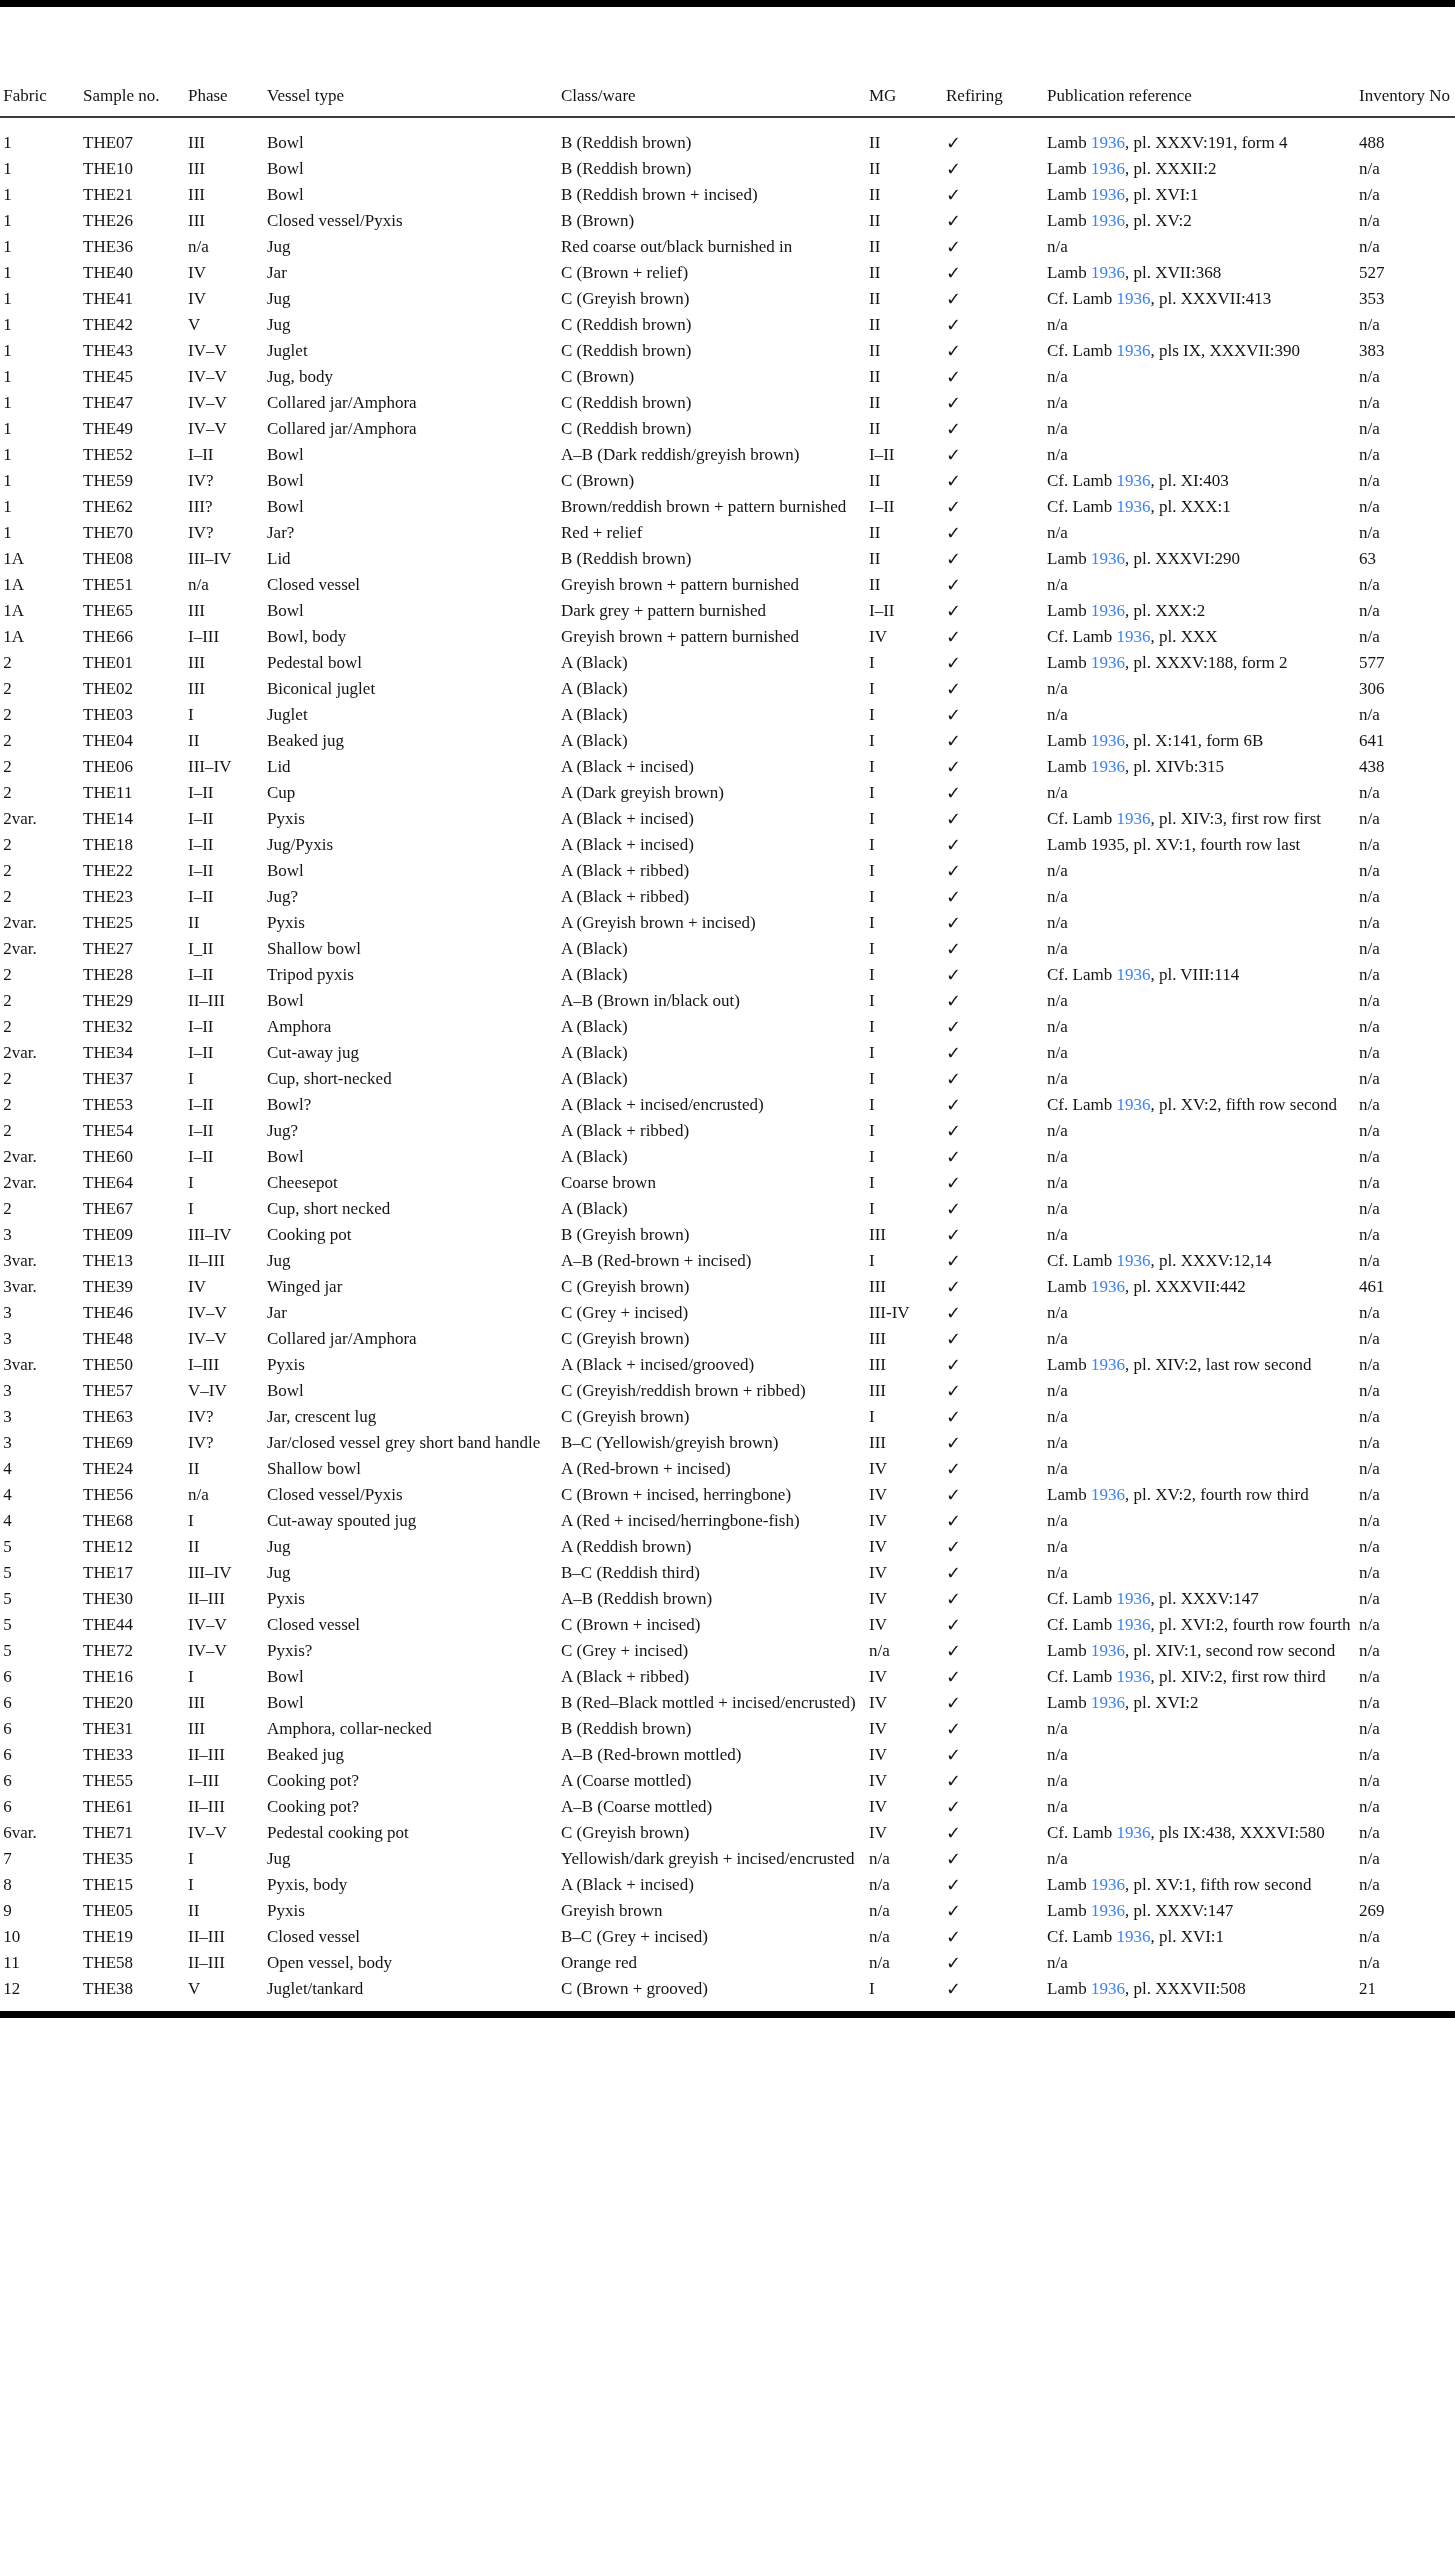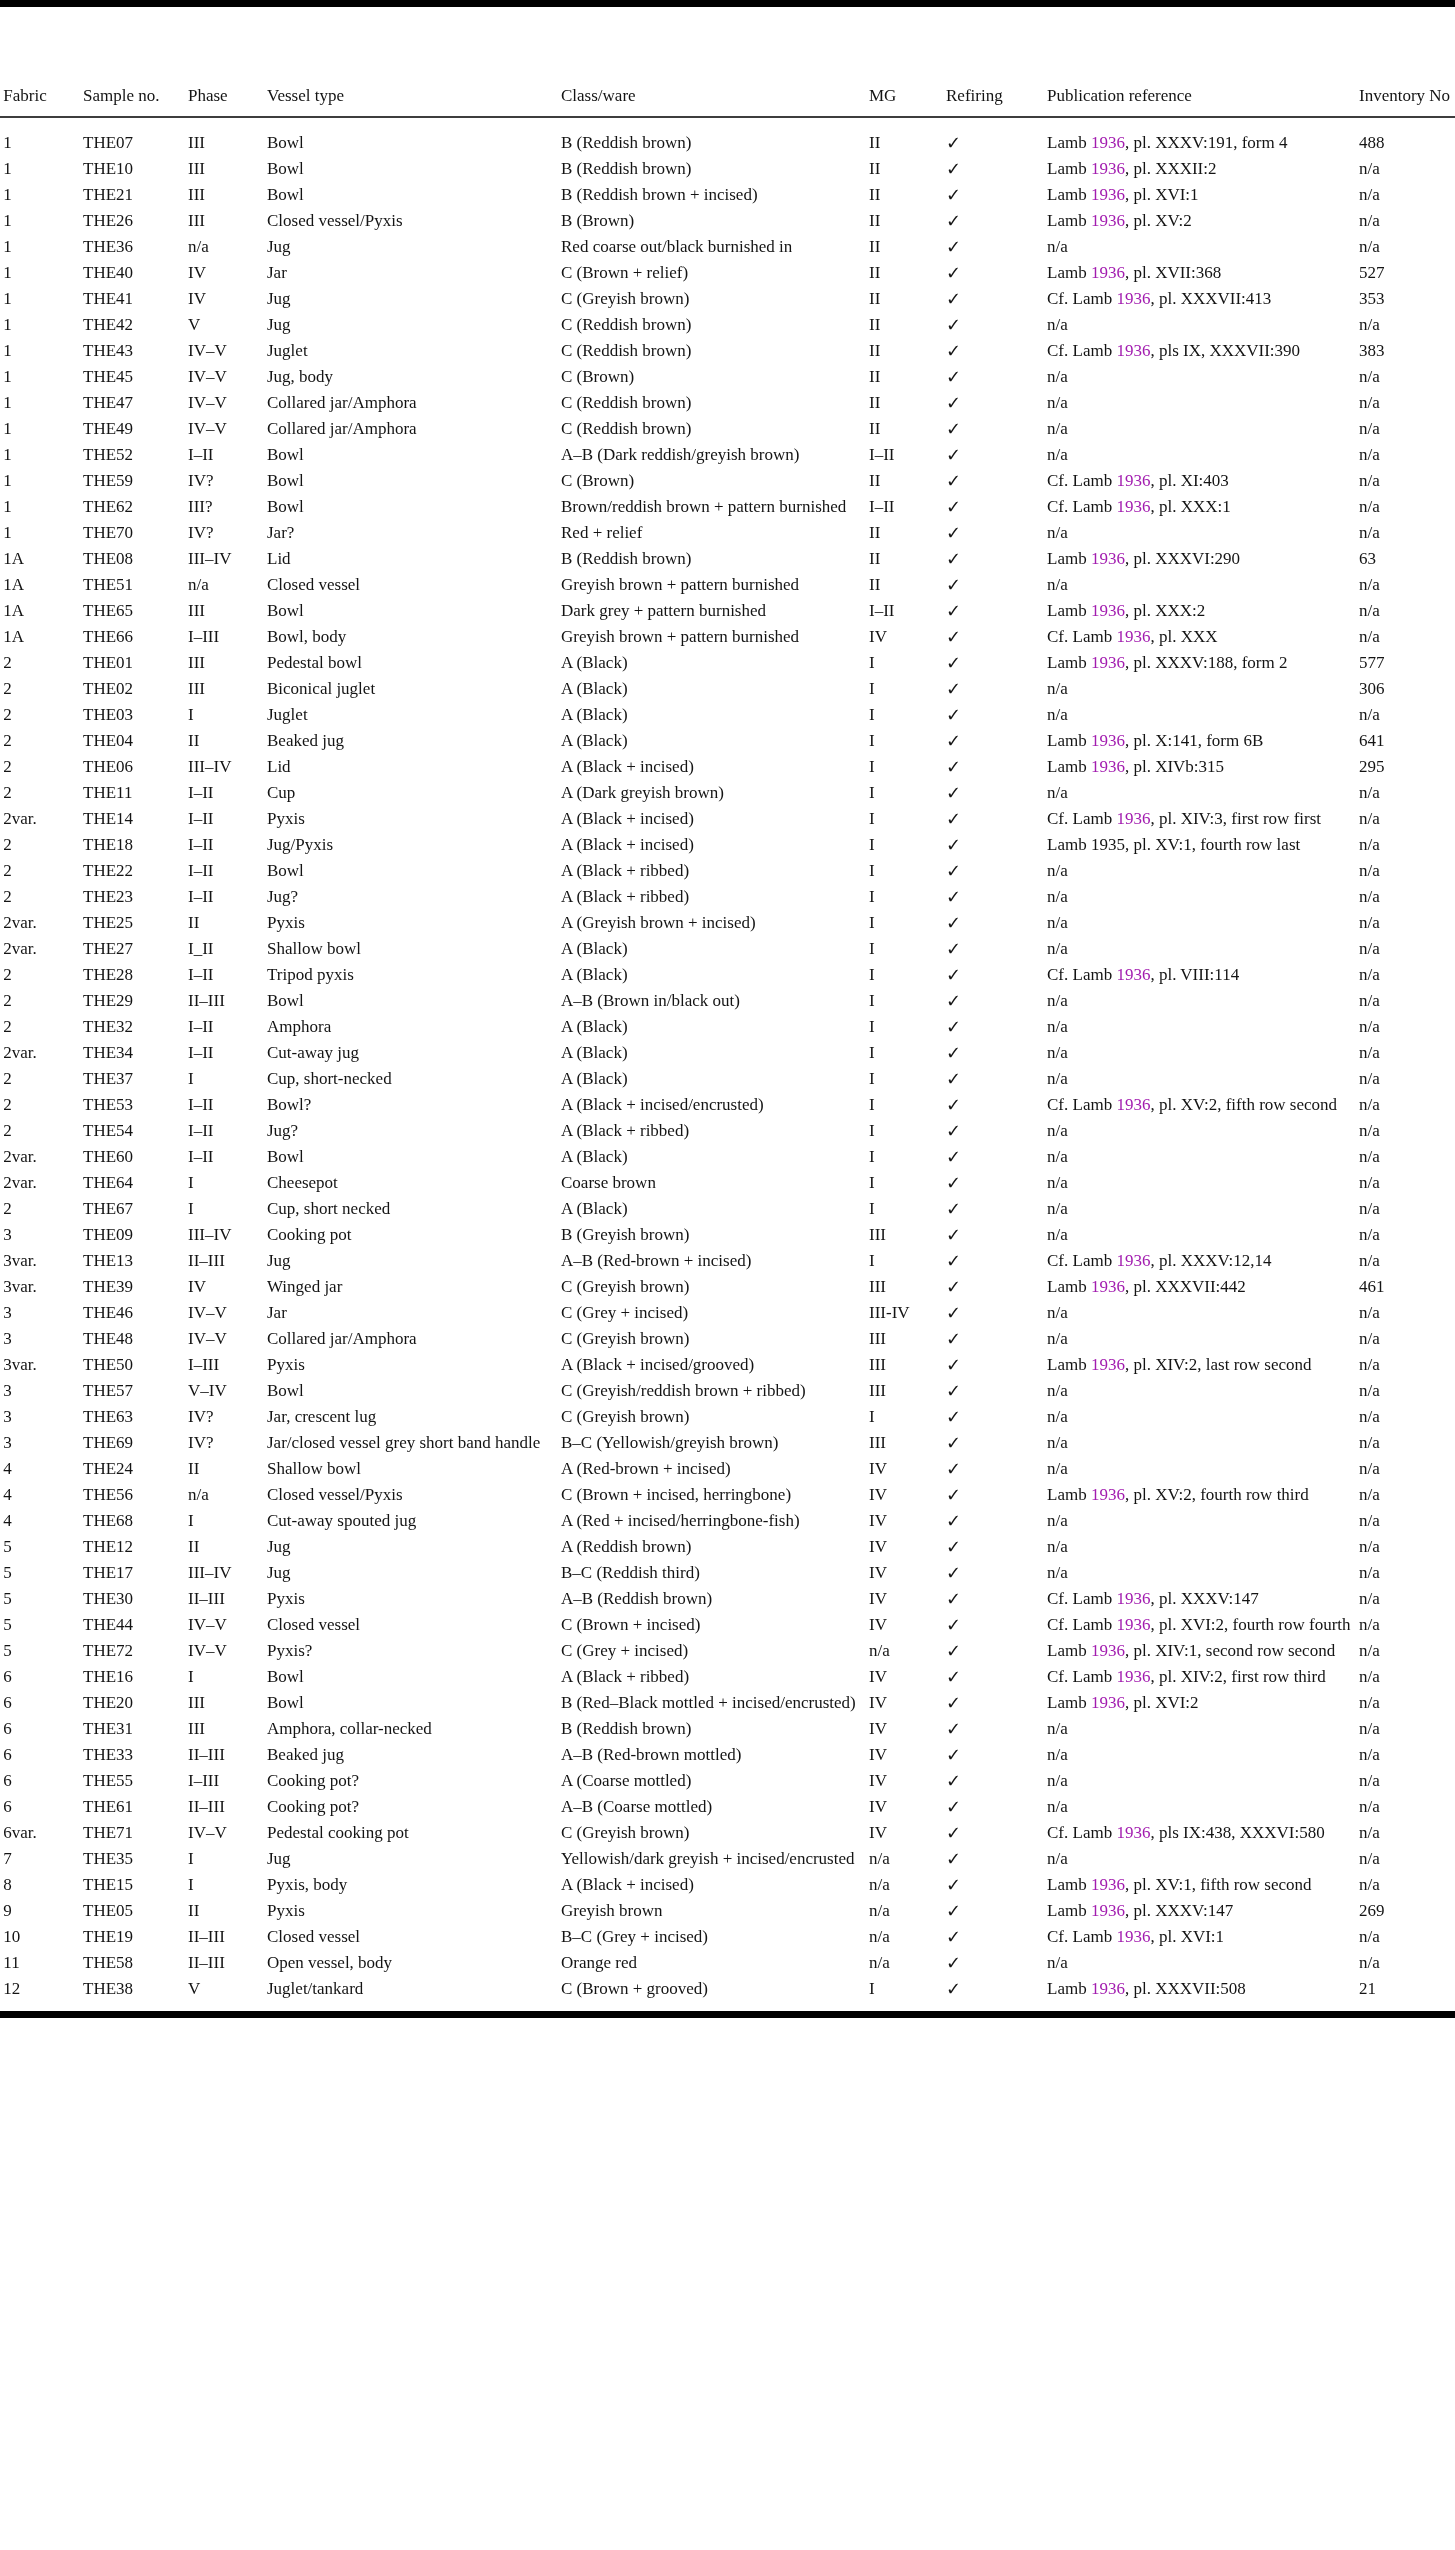--- a/index.html
+++ b/index.html
@@ -51,21 +51,21 @@
   
   .hang {
     display: block;
     padding-left: 25px;
     text-indent: -25px;
   }
   .hdr-sample  { max-width: 71px; margin-top: 48px; }
   .hdr-inv     { max-width: 82px; }
   .cell-phase .hang { max-width: 41px; }   
   .yr {
-    color: #a21caf;
+    color: #3b82f6;
     cursor: pointer;
   }
   .check {
     font-family: "DejaVu Sans", sans-serif;
     font-size: 18px;
   }
 </style>
 </head>
 <body>
 
@@ -829,21 +829,21 @@
           <td class="cell-mg">
             <span class="hang">I</span>
           </td>
           <td class="cell-refiring">
             <span class="hang"><span class="check">✓</span></span>
           </td>
           <td class="cell-ref">
             <span class="hang"><span>Lamb </span><span class="yr">1936</span><span>, pl. XIVb:315</span></span>
           </td>
           <td class="cell-inv">
-            <span class="hang">295</span>
+            <span class="hang">438</span>
           </td>
         </tr>
         <tr>
           <td class="cell-fabric">
             <span class="hang">2</span>
           </td>
           <td class="cell-sample">
             <span class="hang">THE11</span>
           </td>
           <td class="cell-phase">

